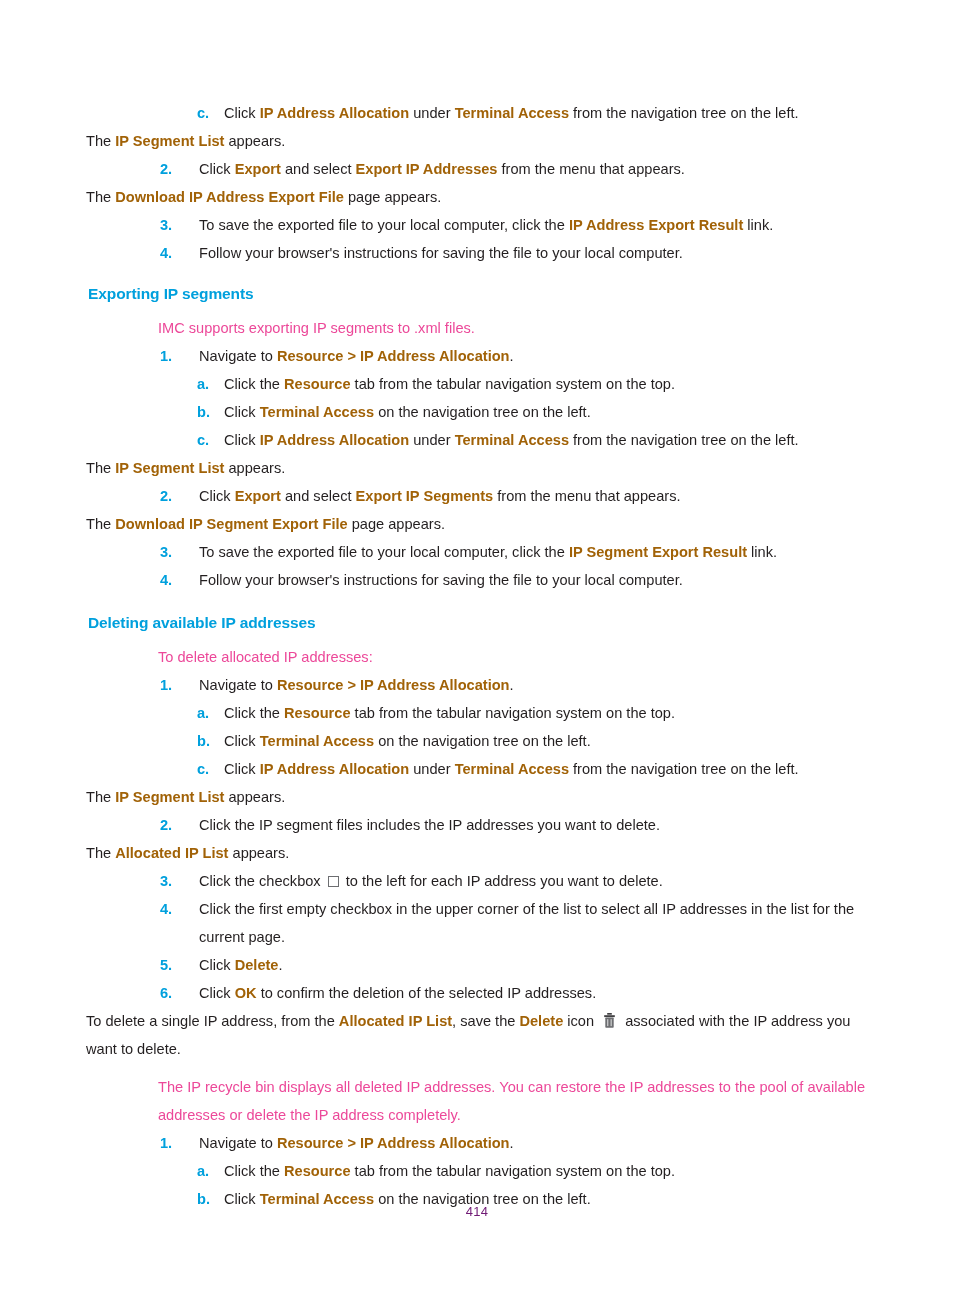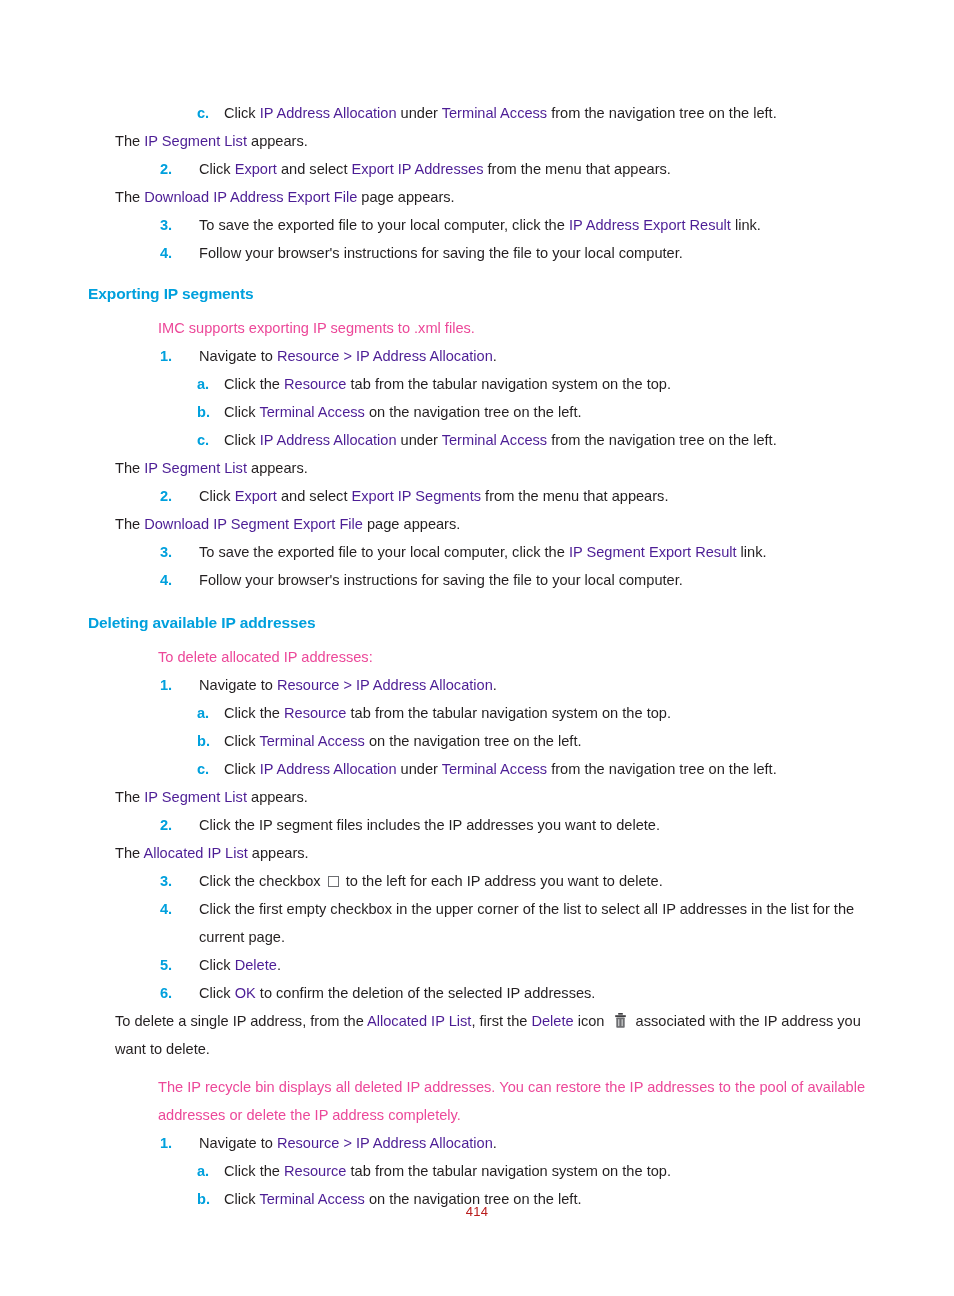--- a/index.html
+++ b/index.html
@@ -79,25 +79,25 @@
     position: absolute;
     left: 197px;
     top: 0;
     width: 24px;
     color: #00a0dd;
     font-weight: bold;
     font-size: 14.6px;
   }
   
   .row.cont {
-    padding-left: 115px;
-    padding-right: 89px;
-  }
-
-  b, .b { font-weight: normal; color: #4c1d95; }
+    padding-left: 86px;
+    padding-right: 89px;
+  }
+
+  b, .b { font-weight: bold; color: #a16207; }
 
   
   .cb-icon {
     display: inline-block;
     width: 11px;
     height: 11px;
     border: 1px solid #6d6e71;
     background: #ffffff;
     vertical-align: -1px;
     margin: 0 3px;
@@ -112,21 +112,21 @@
   }
 
   
   .footer {
     position: absolute;
     left: 0;
     top: 1204px;
     width: 954px;
     text-align: center;
     font-size: 13px;
-    color: #b91c1c;
+    color: #701a75;
     letter-spacing: 0.3px;
   }
 </style>
 </head>
 <body>
 
 <div class="page">
   <div class="content" style="padding-top:99px;">
 
     <div class="row alpha">
@@ -255,21 +255,21 @@
       <span class="marker">5.</span>
       <span><span>Click </span><b>Delete</b><span>.</span></span>
     </div>
 
     <div class="row num">
       <span class="marker">6.</span>
       <span><span>Click </span><b>OK</b><span> to confirm the deletion of the selected IP addresses.</span></span>
     </div>
 
     <div class="row cont">
-      <span>To delete a single IP address, from the </span><b>Allocated IP List</b><span>, first the </span><b>Delete</b><span> icon </span><span class="trash-icon"><svg width="13" height="15" viewBox="0 0 13 15" xmlns="http://www.w3.org/2000/svg">
+      <span>To delete a single IP address, from the </span><b>Allocated IP List</b><span>, save the </span><b>Delete</b><span> icon </span><span class="trash-icon"><svg width="13" height="15" viewBox="0 0 13 15" xmlns="http://www.w3.org/2000/svg">
             <rect x="4.2" y="0" width="4.6" height="1.7" fill="#414042"></rect>
             <rect x="1.2" y="2.2" width="10.6" height="1.9" fill="#414042"></rect>
             <rect x="2.3" y="4.6" width="8.4" height="10.1" rx="0.7" fill="#6d6e71"></rect>
             <rect x="4.2" y="6.2" width="1.1" height="6.9" fill="#d9dadb"></rect>
             <rect x="7.6" y="6.2" width="1.1" height="6.9" fill="#d9dadb"></rect>
           </svg></span><span> associated with the IP address you want to delete.</span>
     </div>
 
 
     <p class="para justify" style="margin-top:10px;">The IP recycle bin displays all deleted IP addresses. You can restore the IP addresses to the pool of available addresses or delete the IP address completely.</p>

